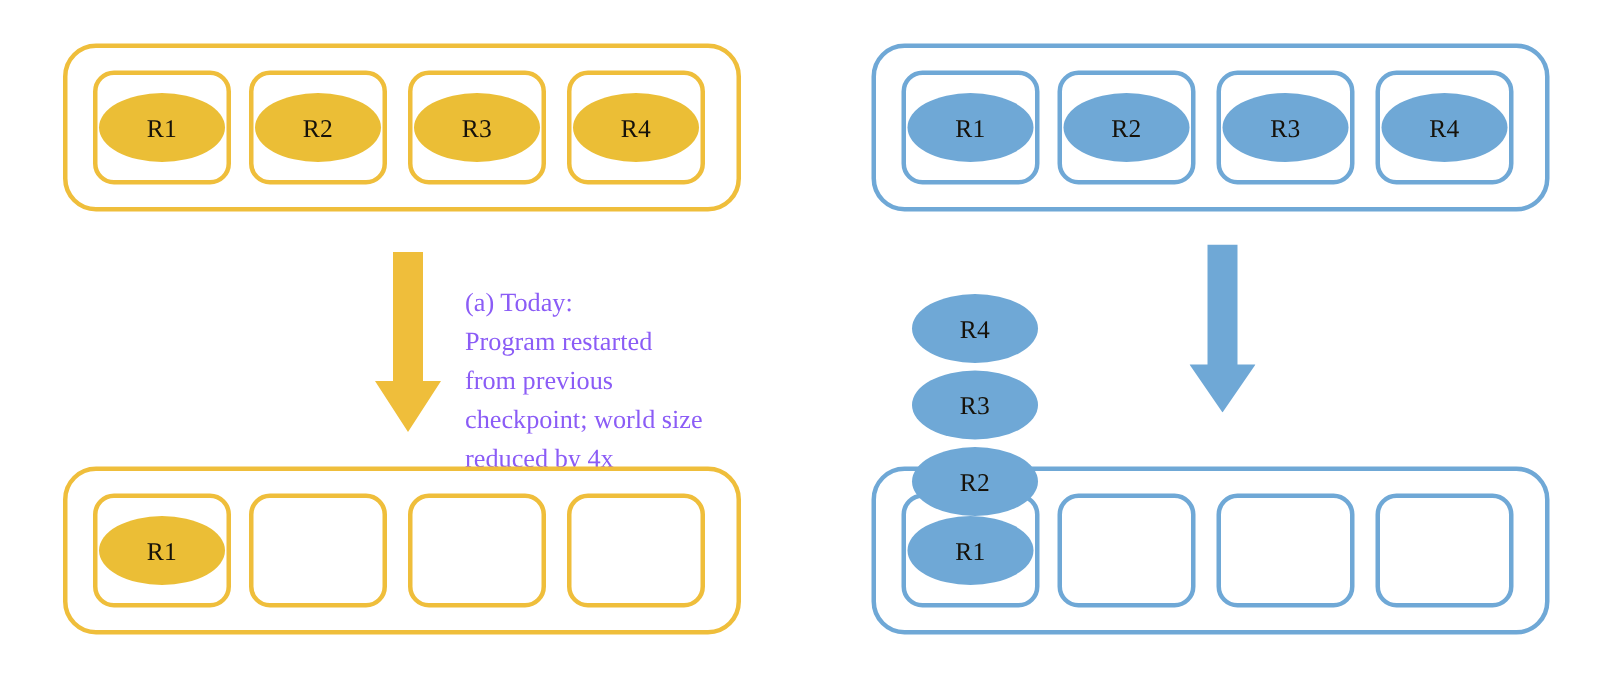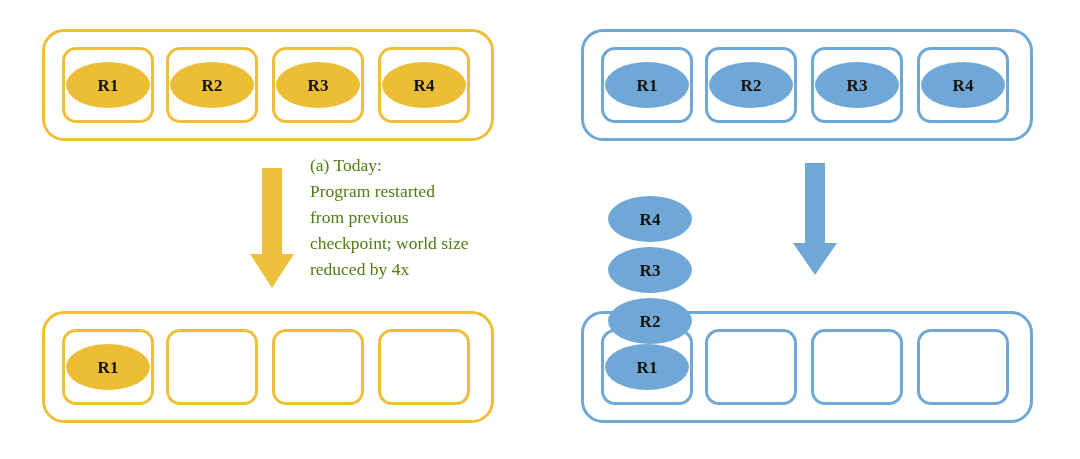--- a/index.html
+++ b/index.html
@@ -43,42 +43,43 @@
   .slot.blue { border: 3px solid #6FA8D6; }
 
   
   .rank {
     position: absolute;
     display: flex;
     align-items: center;
     justify-content: center;
     border-radius: 50%;
     font-family: "Liberation Serif", "DejaVu Serif", serif;
-    font-weight: bold;
+    font-weight: normal;
     font-size: 17px;
     color: #16120a;
     letter-spacing: 0.2px;
     line-height: 1;
     user-select: none;
   }
   .rank.gold { background: #EBBE36; }
   .rank.blue { background: #6FA8D6; }
 
   
   .arrow { position: absolute; }
   .arrow svg { display: block; }
 
   
   .caption {
     position: absolute;
     font-family: "Liberation Serif", "DejaVu Serif", serif;
     font-size: 17.5px;
     line-height: 26px;
-    color: #4d7c0f;
+    color: #8b5cf6;
     white-space: pre-line;
+    margin-top: 36px;
   }
 </style>
 </head>
 <body>
 
 <div class="stage">
 
   <div class="panel gold" style="left:42px; top:29px; width:452px; height:112px;">
   </div>
   <div class="slot gold" style="left:62px; top:47px; width:92px; height:76px;"></div>

